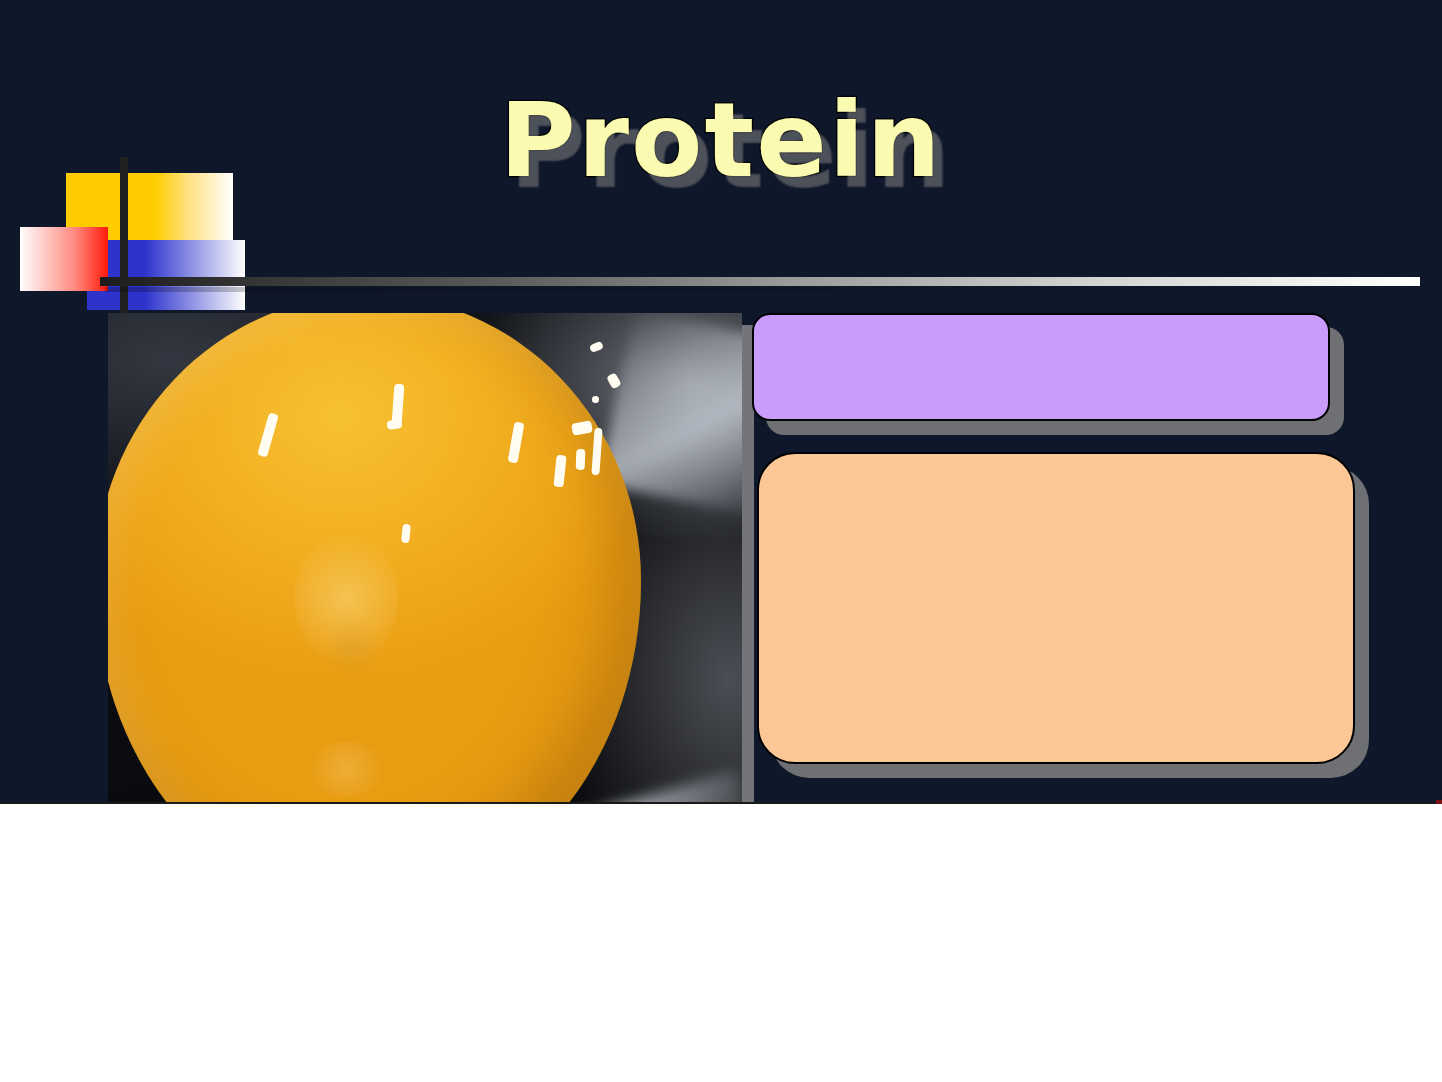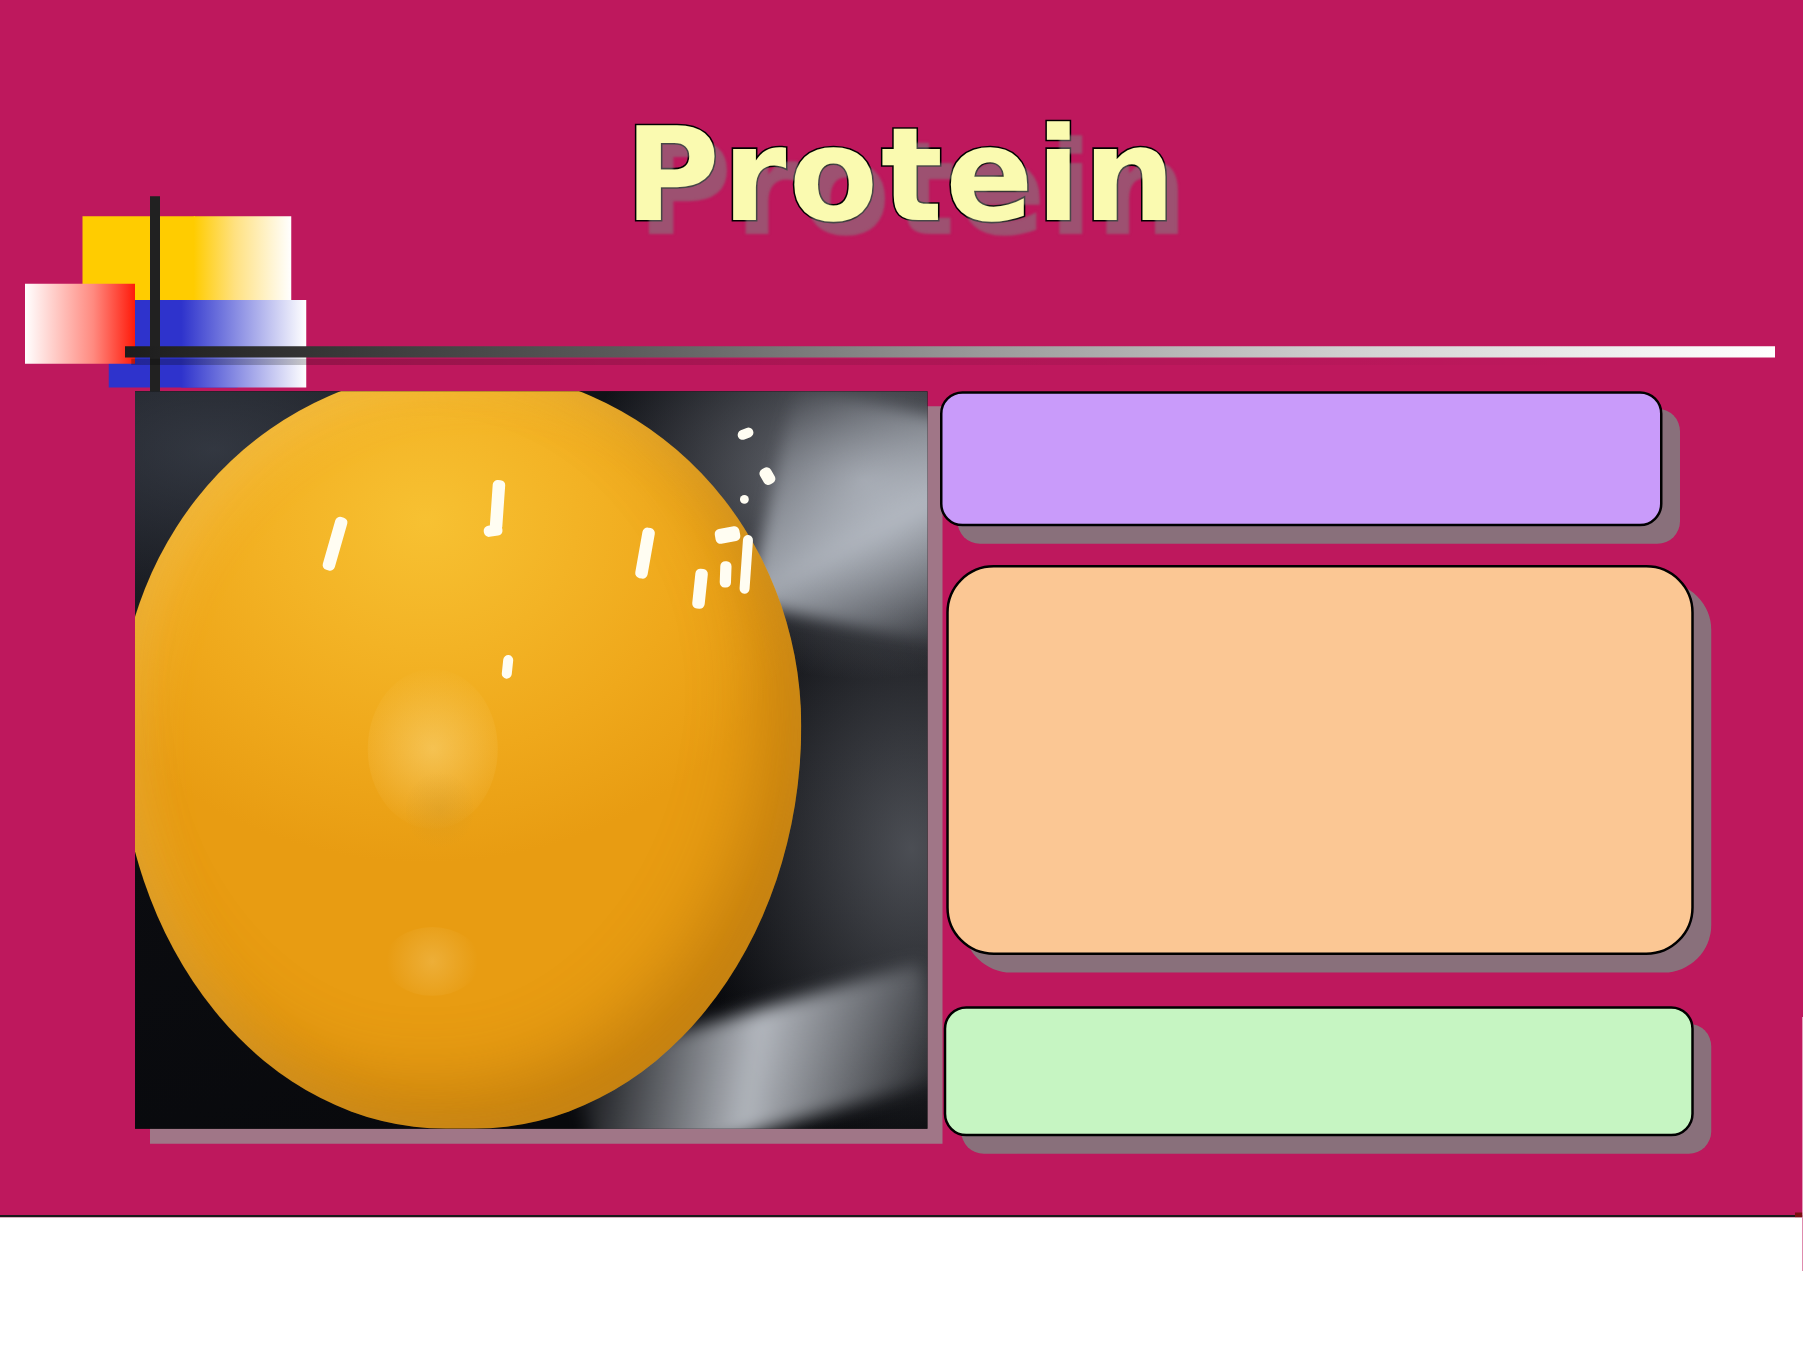--- a/index.html
+++ b/index.html
@@ -8,22 +8,22 @@
     padding: 0;
     background: #ffffff;
   }
   body {
     font-family: "Liberation Sans", sans-serif;
   }
 
   .slide {
     position: relative;
     width: 1442px;
-    height: 974px;
-    background: #be185d;
+    height: 804px;
+    background: #0f172a;
     overflow: hidden;
   }
 
   
   .decor { position: absolute; left: 0; top: 0; width: 420px; height: 330px; }
 
   .decor-yellow {
     position: absolute;
     left: 66px; top: 173px;
     width: 90px; height: 68px;

